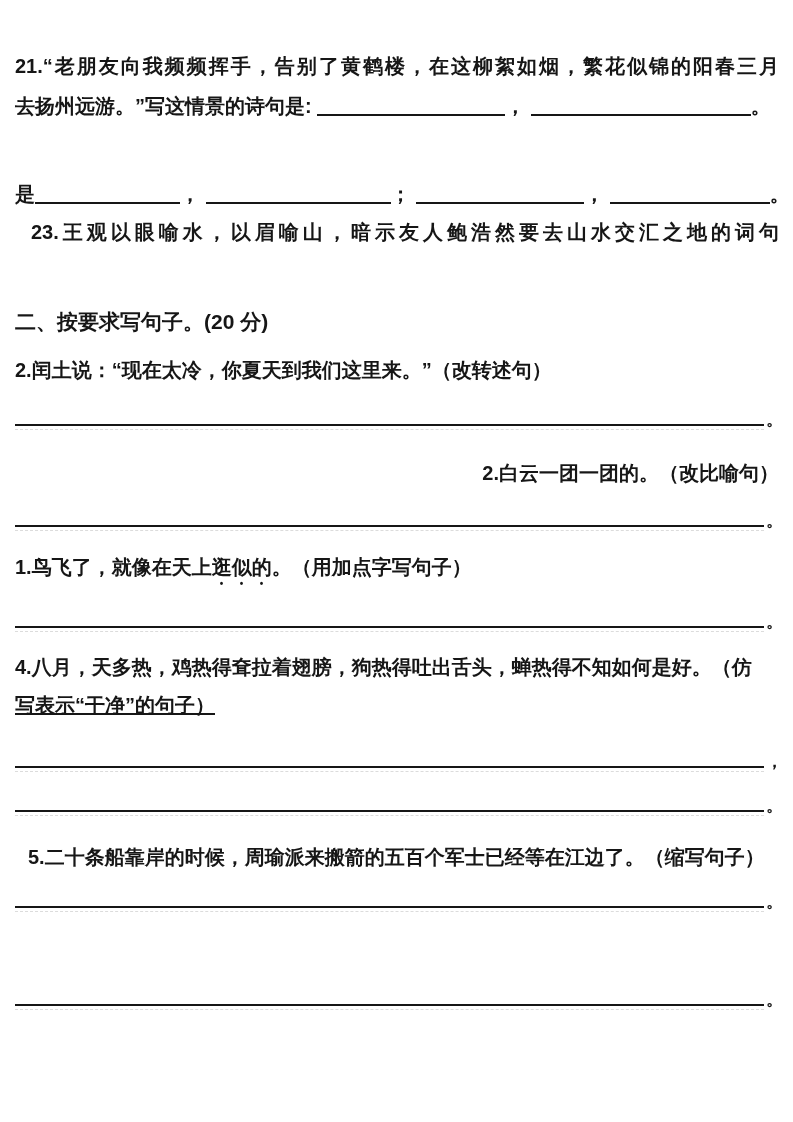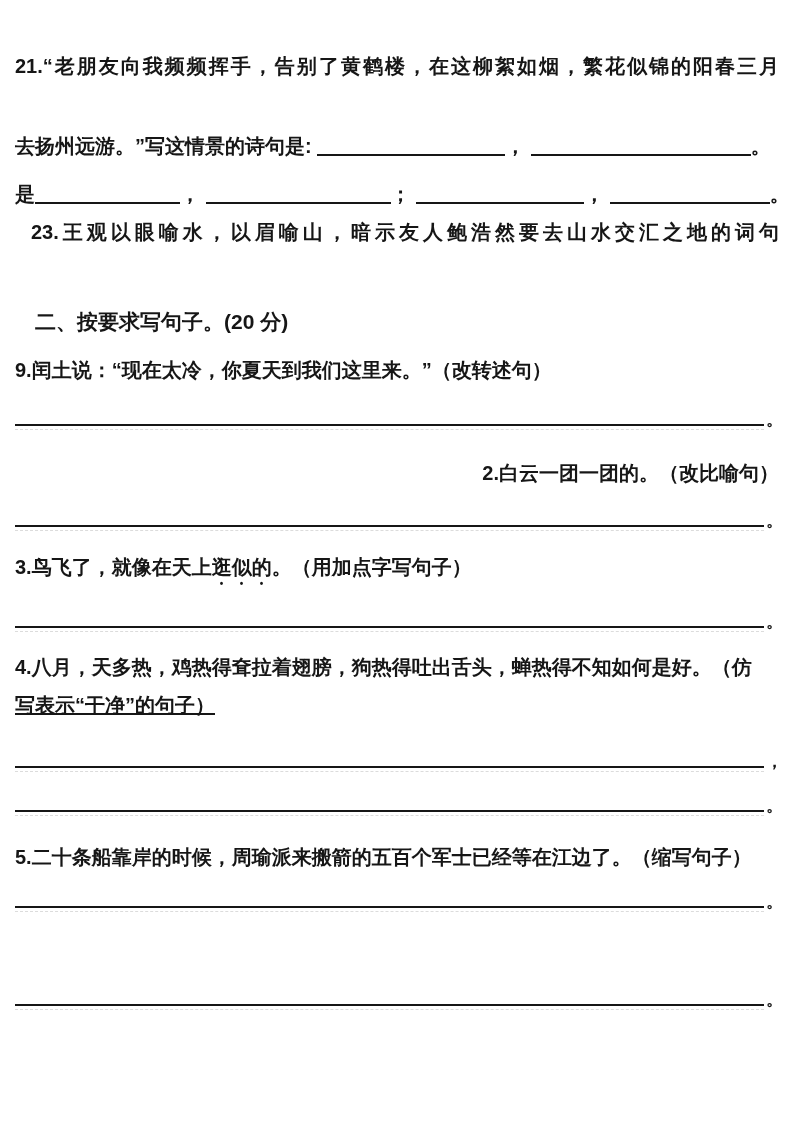--- a/index.html
+++ b/index.html
@@ -59,77 +59,77 @@
     font-size: 17px;
     line-height: 17px;
     transform: translateY(2px);
   }
   .dotted {
     -webkit-text-emphasis: filled dot #161616;
     text-emphasis: filled dot #161616;
     -webkit-text-emphasis-position: under;
     text-emphasis-position: under right;
   }
-  .sec-header { font-size: 21px; margin-left: 20px; }
+  .sec-header { font-size: 21px; }
 </style>
 </head>
 <body>
 
 <div class="page">
 
   <div class="block justify" style="top:52px;">21.“老朋友向我频频挥手，告别了黄鹤楼，在这柳絮如烟，繁花似锦的阳春三月</div>
-  <div class="block" style="top:92px;margin-top:40px;">
+  <div class="block" style="top:92px;">
     <span>去扬州远游。”写这情景的诗句是:</span>
     <span class="blank" style="width:188px;"></span><span>，</span>
     <span class="blank" style="width:220px;"></span><span>。</span>
   </div>
 
   <div class="block" style="top:180px;">
     <span>是</span><span class="blank" style="width:145px;"></span><span>，</span>
     <span class="blank" style="width:185px;"></span><span>；</span>
     <span class="blank" style="width:168px;"></span><span>，</span>
     <span class="blank" style="width:160px;"></span><span>。</span>
   </div>
 
   <div class="block justify" style="top:218px;margin-left:16px;">23.王观以眼喻水，以眉喻山，暗示友人鲍浩然要去山水交汇之地的词句</div>
 
   <div class="block sec-header" style="top:308px;">二、按要求写句子。(20 分)</div>
 
-  <div class="block" style="top:356px;">9.闰土说：“现在太冷，你夏天到我们这里来。”（改转述句）</div>
+  <div class="block" style="top:356px;">2.闰土说：“现在太冷，你夏天到我们这里来。”（改转述句）</div>
   <div class="answer-line" style="top:400px;">
     <span class="rule"></span>
     <span class="tail">。</span>
   </div>
 
   <div class="block" style="top:459px;text-align:right;">2.白云一团一团的。（改比喻句）</div>
   <div class="answer-line" style="top:501px;">
     <span class="rule"></span>
     <span class="tail">。</span>
   </div>
 
   <div class="block" style="top:553px;">
-    <span>3.鸟飞了，就像在天上</span><span class="dotted">逛似的</span><span>。（用加点字写句子）</span>
+    <span>1.鸟飞了，就像在天上</span><span class="dotted">逛似的</span><span>。（用加点字写句子）</span>
   </div>
   <div class="answer-line" style="top:602px;">
     <span class="rule"></span>
     <span class="tail">。</span>
   </div>
 
   <div class="block" style="top:653px;">4.八月，天多热，鸡热得耷拉着翅膀，狗热得吐出舌头，蝉热得不知如何是好。（仿</div>
   <div class="block" style="top:691px;text-decoration:underline;">写表示“干净”的句子）</div>
   <div class="answer-line" style="top:742px;">
     <span class="rule"></span>
     <span class="tail">，</span>
   </div>
   <div class="answer-line" style="top:786px;">
     <span class="rule"></span>
     <span class="tail">。</span>
   </div>
 
-  <div class="block" style="top:843px;">5.二十条船靠岸的时候，周瑜派来搬箭的五百个军士已经等在江边了。（缩写句子）</div>
+  <div class="block" style="top:843px;margin-left:13px;">5.二十条船靠岸的时候，周瑜派来搬箭的五百个军士已经等在江边了。（缩写句子）</div>
   <div class="answer-line" style="top:882px;">
     <span class="rule"></span>
     <span class="tail">。</span>
   </div>
 
   <div class="answer-line" style="top:980px;">
     <span class="rule"></span>
     <span class="tail">。</span>
   </div>
 

